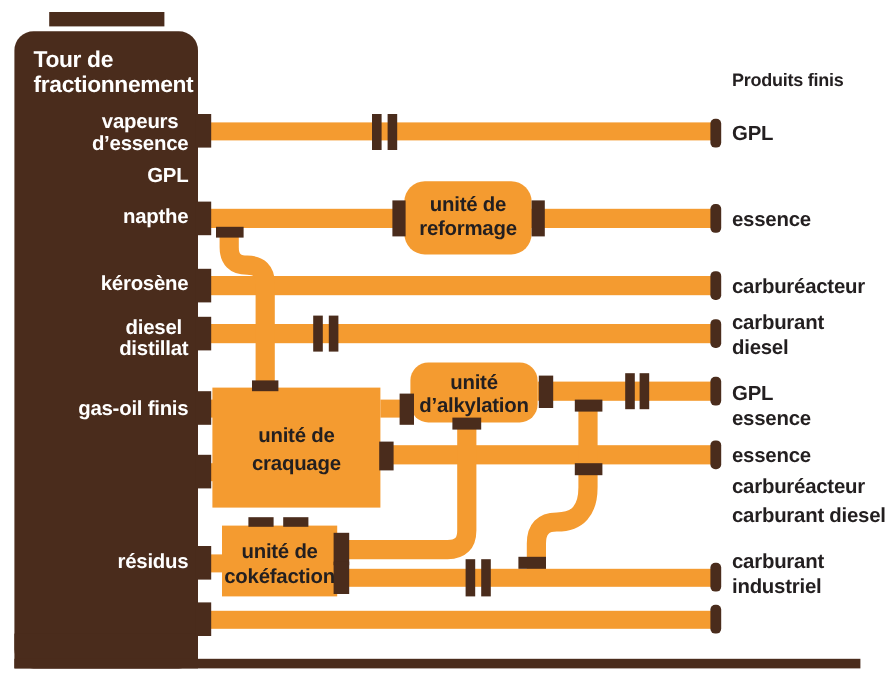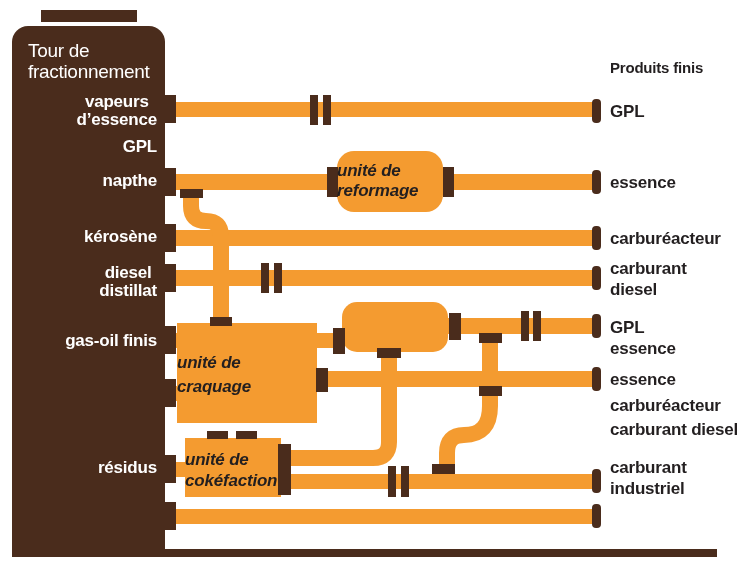--- a/index.html
+++ b/index.html
@@ -12,21 +12,21 @@
   html,body{margin:0;padding:0;background:var(--bg);}
   .canvas{
     position:relative;width:740px;height:574px;background:var(--bg);
     font-family:"Liberation Sans",sans-serif;overflow:hidden;
   }
   .canvas svg{position:absolute;left:0;top:0;}
   .txt{position:absolute;white-space:pre-line;}
   
   .tower-title{
     left:28px;top:40px;color:var(--tower-text);
-    font-size:19px;line-height:21px;font-weight:400;letter-spacing:-0.3px;
+    font-size:19px;line-height:21px;font-weight:700;letter-spacing:-0.3px;
   }
   
   .tlabel{
     right:583px;text-align:center;color:var(--tower-text);
     font-size:17px;line-height:18px;font-weight:700;letter-spacing:-0.2px;
   }
   .t0{top:93px}.t1{top:138px}.t2{top:172px}.t3{top:228px}
   .t4{top:264px}.t5{top:332px}.t6{top:378px}.t7{top:459px}
   
   .phead{
@@ -35,22 +35,22 @@
   }
   .plabel{
     left:610px;color:var(--label-dark);
     font-size:17px;line-height:21px;font-weight:700;letter-spacing:-0.2px;
   }
   .p0{top:101px}.p1{top:172px}.p2{top:228px}.p3{top:258px}
   .p4{top:317px}.p5{top:338px}.p6{top:369px}.p7{top:395px}
   .p8{top:419px}.p9{top:457px}.p10{top:501px}
   
   .ulabel{
-    color:var(--label-dark);
-    font-size:17px;font-weight:700;letter-spacing:-0.2px;font-style:italic;
+    text-align:center;color:var(--label-dark);
+    font-size:17px;font-weight:700;letter-spacing:-0.2px;
   }
   .u-reformage{left:337px;top:161px;width:106px;line-height:20px;}
   .u-craquage{left:177px;top:351px;width:140px;line-height:24px;}
   .u-alkylation{left:342px;top:309px;width:106px;line-height:19px;}
   .u-cokefaction{left:185px;top:449px;width:96px;line-height:21px;}
 </style>
 </head>
 <body>
 
 <div class="canvas">
@@ -139,20 +139,22 @@
   <div class="txt tlabel t3">kérosène</div>
   <div class="txt tlabel t4">diesel
 distillat</div>
   <div class="txt tlabel t5">gas-oil finis</div>
   <div class="txt tlabel t7">résidus</div>
 
   <div class="txt ulabel u-reformage">unité de
 reformage</div>
   <div class="txt ulabel u-craquage">unité de
 craquage</div>
+  <div class="txt ulabel u-alkylation">unité
+d’alkylation</div>
   <div class="txt ulabel u-cokefaction">unité de
 cokéfaction</div>
 
   <div class="txt phead">Produits finis</div>
   <div class="txt plabel p0">GPL</div>
   <div class="txt plabel p1">essence</div>
   <div class="txt plabel p2">carburéacteur</div>
   <div class="txt plabel p3">carburant
 diesel</div>
   <div class="txt plabel p4">GPL</div>

